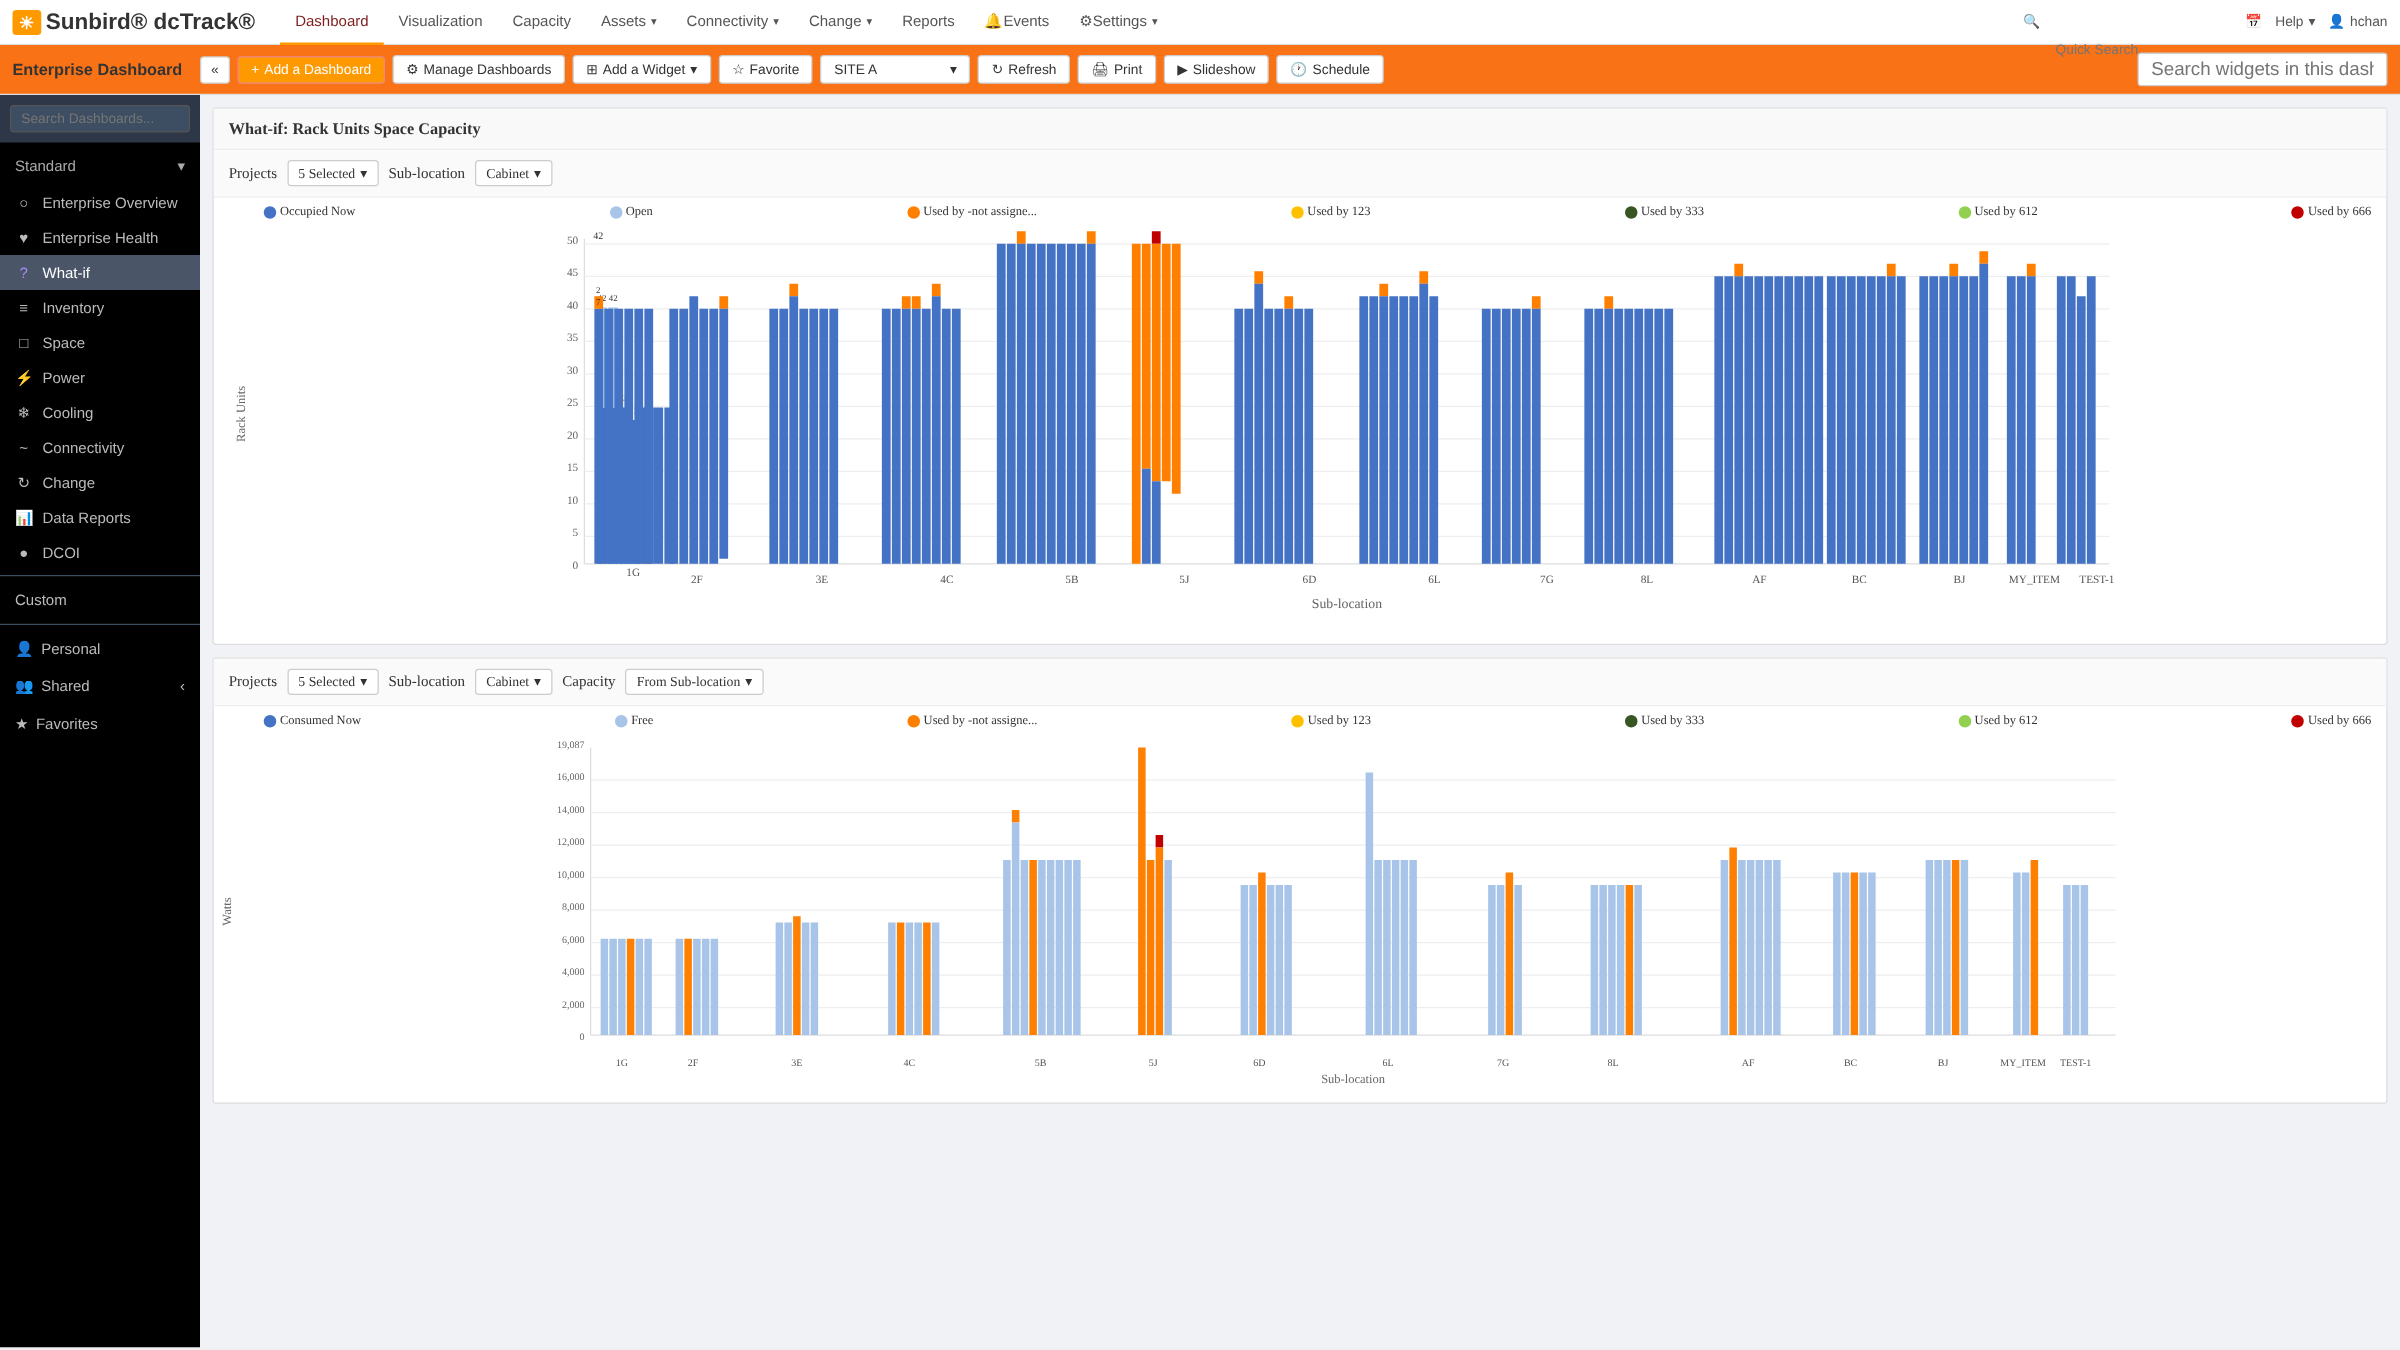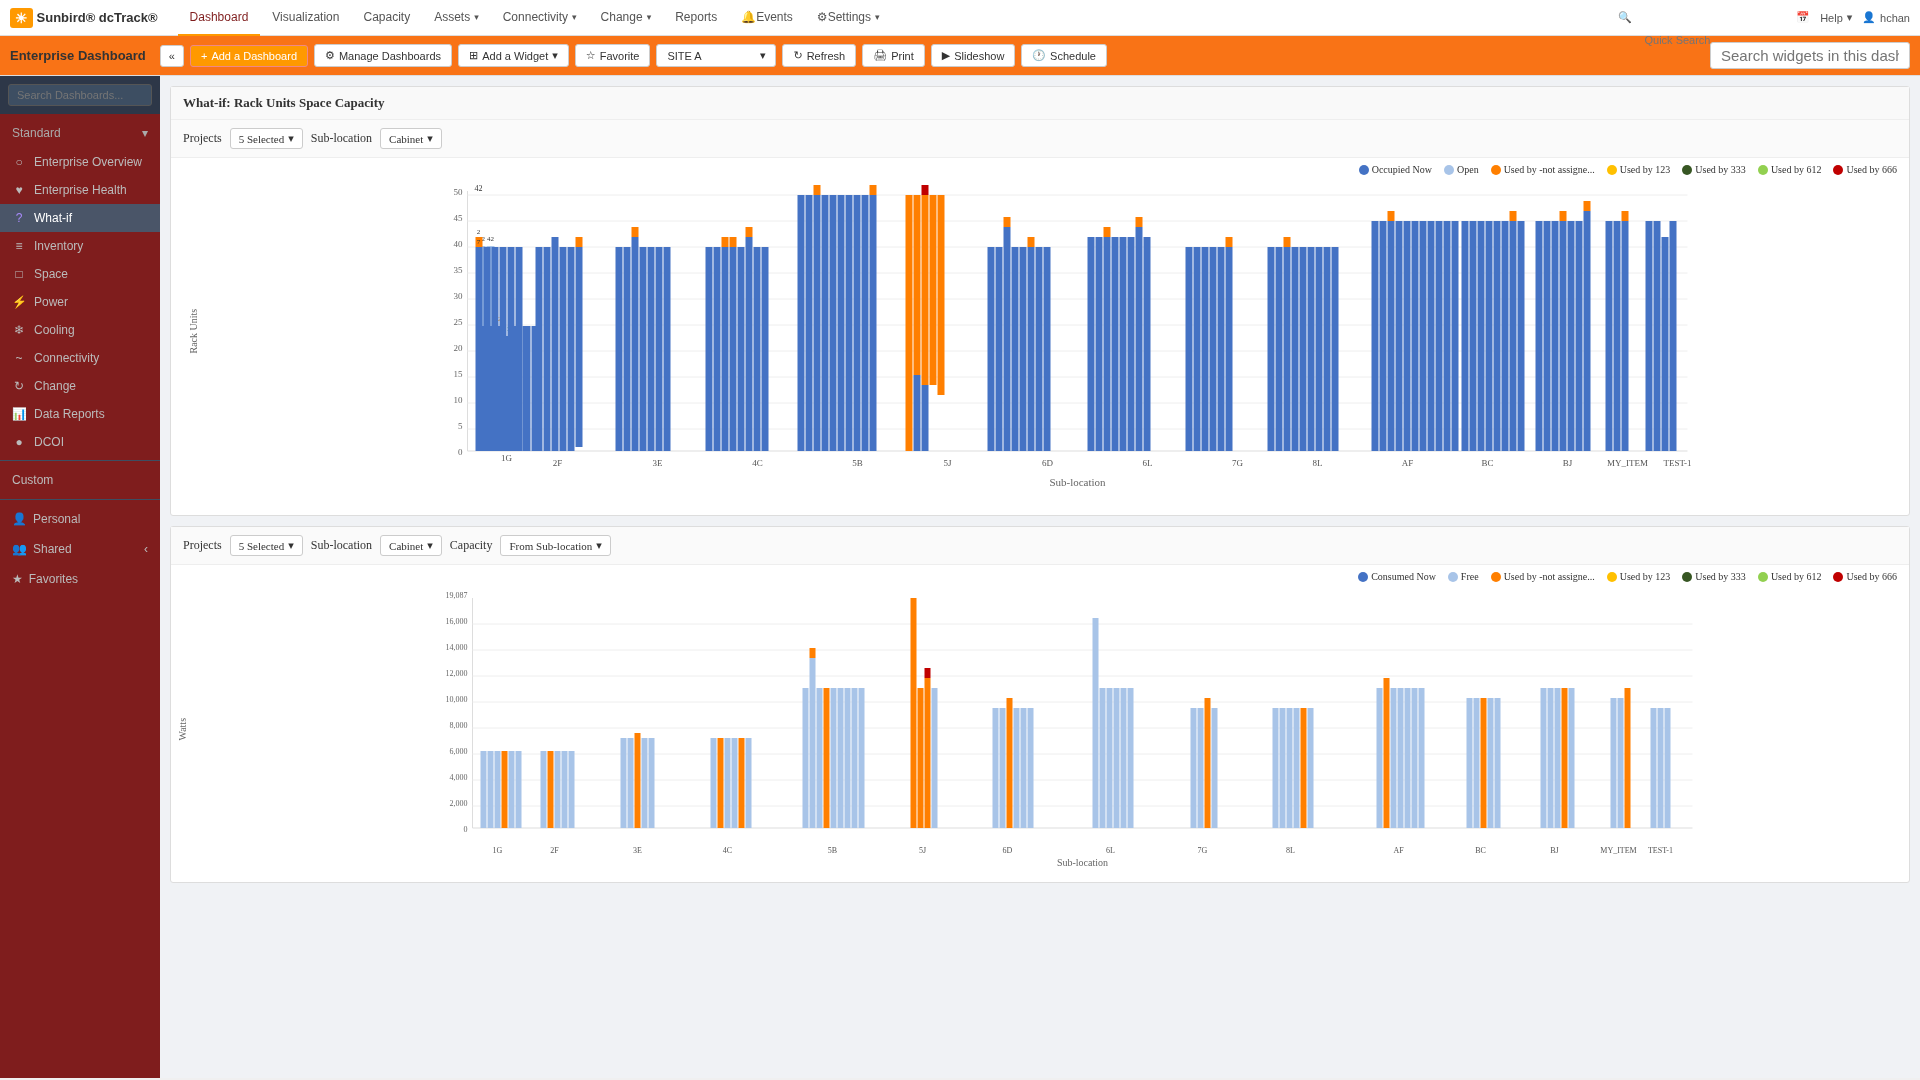--- a/index.html
+++ b/index.html
@@ -21,21 +21,21 @@
     }
     .logo-icon {
       background: #f90;
       color: #fff;
       font-size: 14px;
       font-weight: bold;
       padding: 2px 5px;
       border-radius: 3px;
       margin-right: 4px;
     }
-    .logo-text { font-weight: bold; font-size: 13px; color: #333; }
+    .logo-text { font-weight: bold; font-size: 18px; color: #333; }
     .nav-items { display: flex; align-items: center; flex: 1; }
     .nav-item {
       padding: 0 12px;
       height: 36px;
       display: flex;
       align-items: center;
       cursor: pointer;
       font-size: 12px;
       color: #555;
       border-bottom: 2px solid transparent;
@@ -98,21 +98,21 @@
       width: 200px;
       margin-left: auto;
     }
 
     
     .main-layout { display: flex; height: calc(1080px - 36px - 42px); }
 
     
     .sidebar {
       width: 160px;
-      background: #7f1d1d;
+      background: #000000;
       color: #ccc;
       flex-shrink: 0;
       overflow-y: auto;
     }
     .sidebar-search {
       padding: 8px;
       background: #2d3748;
     }
     .sidebar-search input {
       width: 100%;
@@ -199,24 +199,24 @@
       align-items: center;
       gap: 4px;
       cursor: pointer;
     }
     .widget-body { padding: 0; position: relative; }
 
     
     .chart-legend {
       display: flex;
       align-items: center;
-      gap: 12px;
+      gap: 1px;
       padding: 6px 12px;
       font-size: 10px;
-      justify-content: flex-end;
+      justify-content: space-between;
       flex-wrap: wrap;
       margin-left: 28px;
     }
     .legend-item { display: flex; align-items: center; gap: 3px; }
     .legend-dot { width: 10px; height: 10px; border-radius: 50%; flex-shrink: 0; }
   </style>
 </head>
 <body>
 
 <div class="top-nav">

